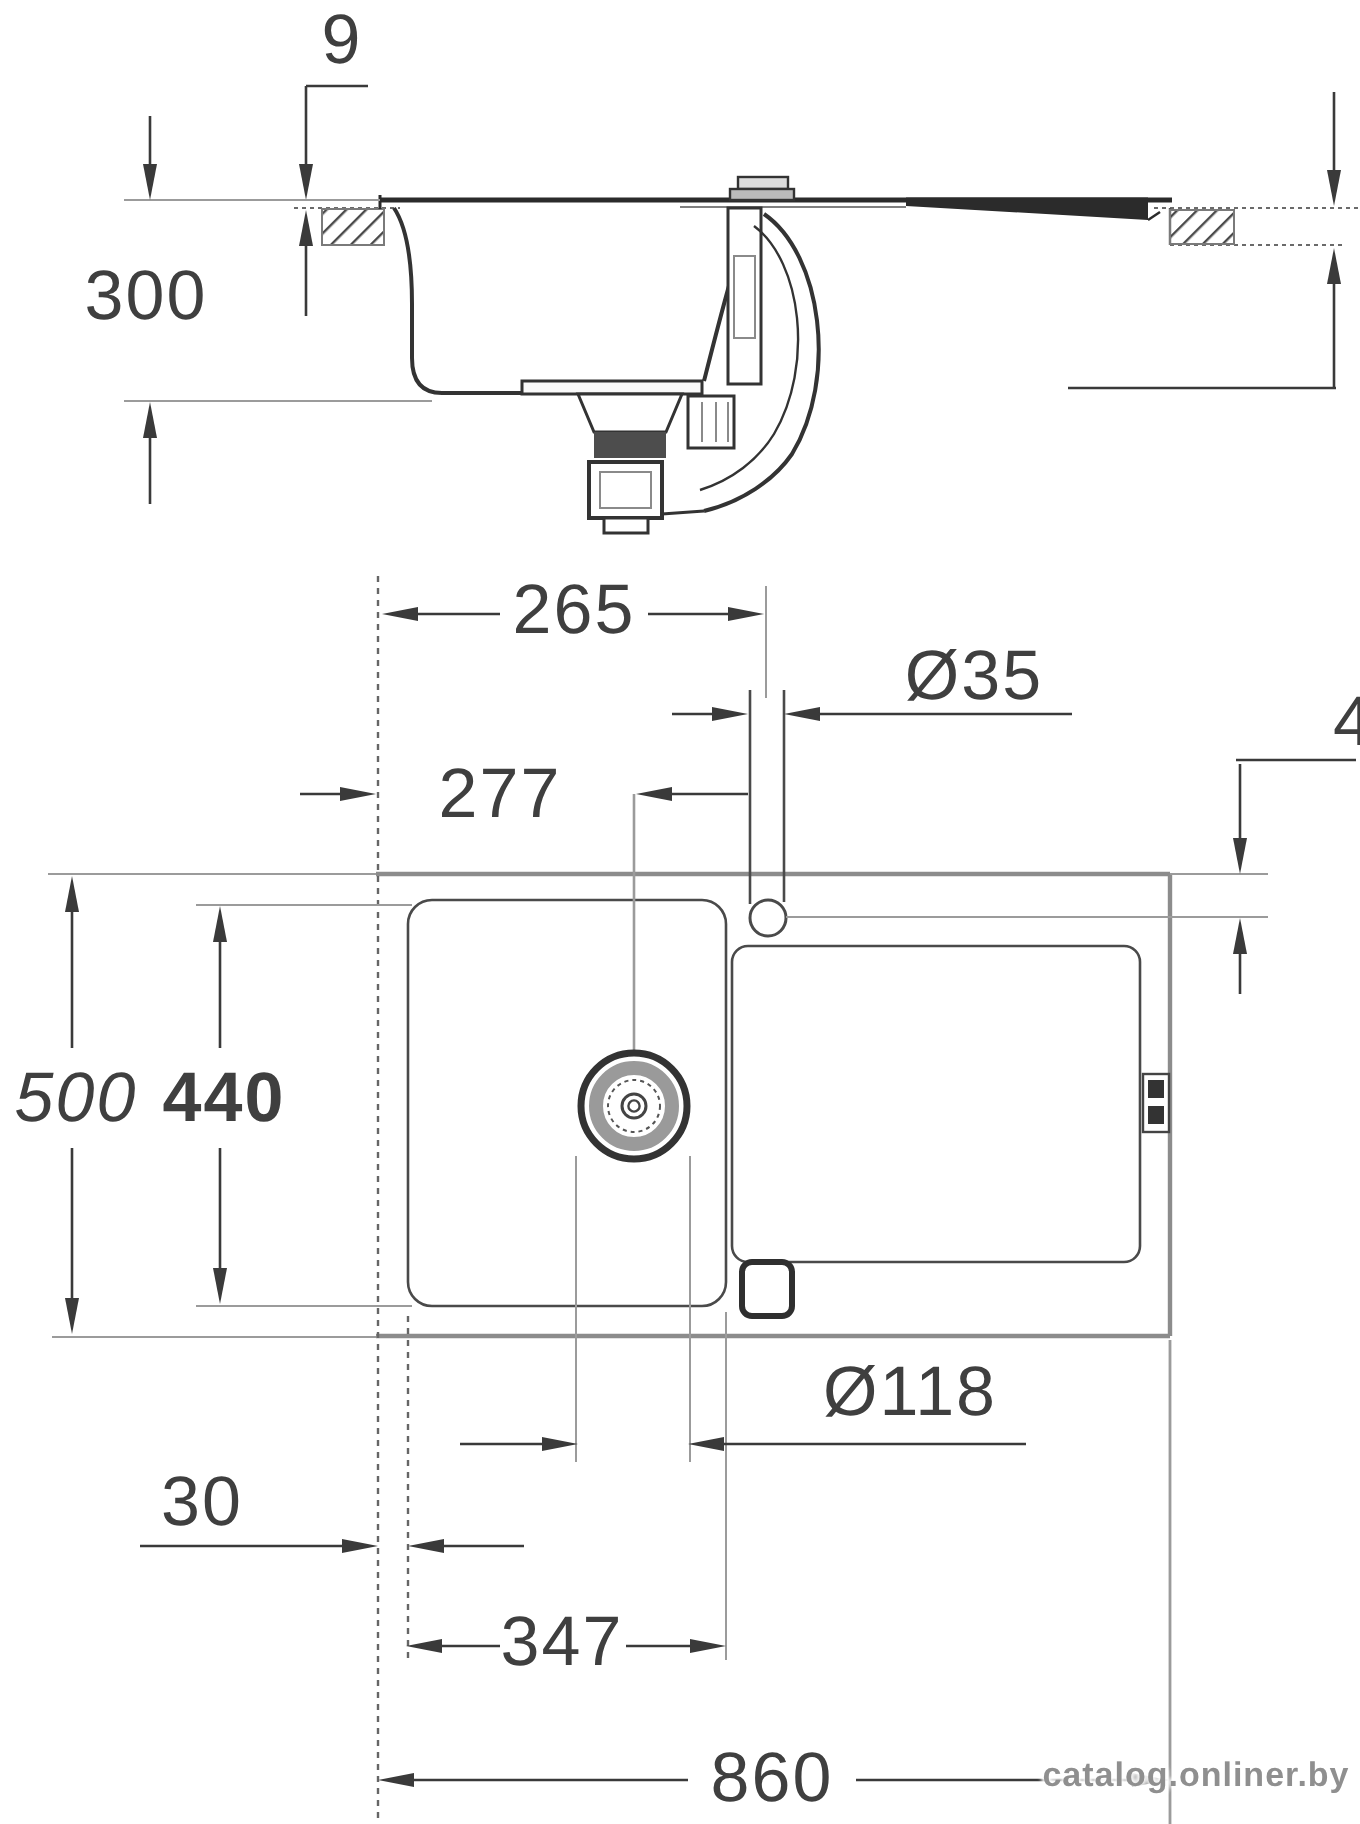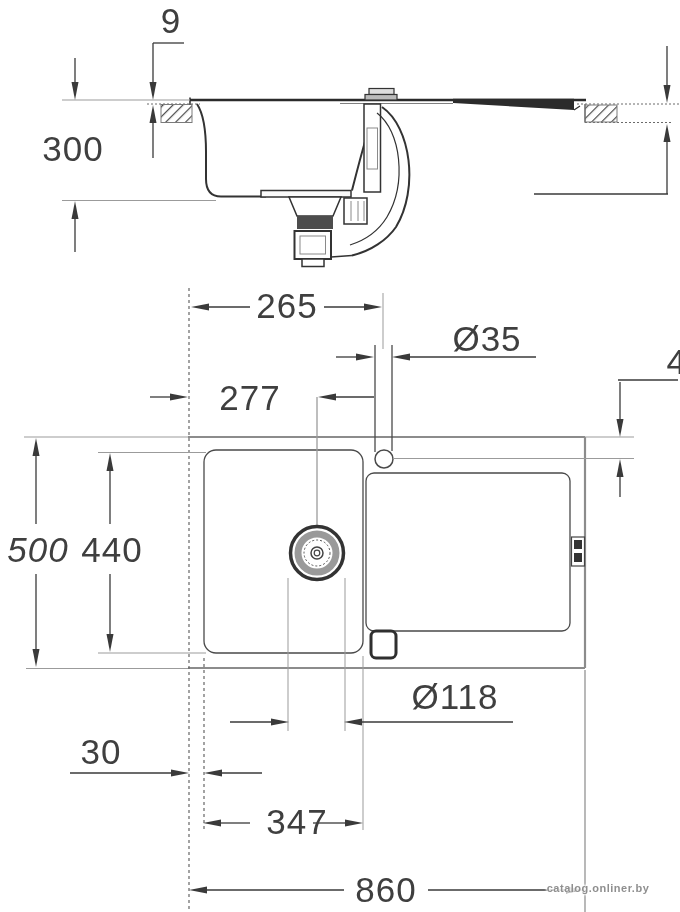--- a/index.html
+++ b/index.html
@@ -9,21 +9,21 @@
   }
   .stage svg { position:absolute; left:0; top:0; }
   .label {
     position:absolute; transform:translate(-50%,-50%);
     font-family:"Liberation Sans", sans-serif;
     font-size:35px; line-height:1; color:#3f3f3f; letter-spacing:1px;
     white-space:nowrap; user-select:none;
   }
   .watermark {
     position:absolute; transform:translate(-50%,-50%);
-    font-size:11px; font-weight:bold; color:#8f8f8f; letter-spacing:0.5px;
+    font-size:17px; font-weight:bold; color:#8f8f8f; letter-spacing:0.5px;
     text-shadow: 0 0 3px #fff, 0 0 3px #fff, 1px 1px 2px #fff, -1px -1px 2px #fff;
     white-space:nowrap;
   }
 </style>
 </head>
 <body>
 
 <div class="stage">
 <svg width="680" height="912" viewBox="0 0 680 912">
 
@@ -227,20 +227,20 @@
   </g>
 </svg>
 
   <div class="label" style="left:171px; top:20px;">9</div>
   <div class="label" style="left:73px;  top:148px;">300</div>
   <div class="label" style="left:287px; top:305px;">265</div>
   <div class="label" style="left:487px; top:338px;text-align:right;">Ø35</div>
   <div class="label" style="left:687px; top:361px;">45</div>
   <div class="label" style="left:250px; top:397px;">277</div>
   <div class="label" style="left:38px;  top:549px;font-style:italic;">500</div>
-  <div class="label" style="left:112px; top:549px;">440</div>
+  <div class="label" style="left:112px; top:549px;font-weight:bold;">440</div>
   <div class="label" style="left:101px; top:751px;">30</div>
-  <div class="label" style="left:281px; top:821px;margin-left:16px;">347</div>
+  <div class="label" style="left:281px; top:821px;">347</div>
   <div class="label" style="left:455px; top:696px;">Ø118</div>
   <div class="label" style="left:386px; top:889px;">860</div>
 
   <div class="watermark" style="left:598px; top:888px;">catalog.onliner.by</div>
 </div>
 
 </body></html>

